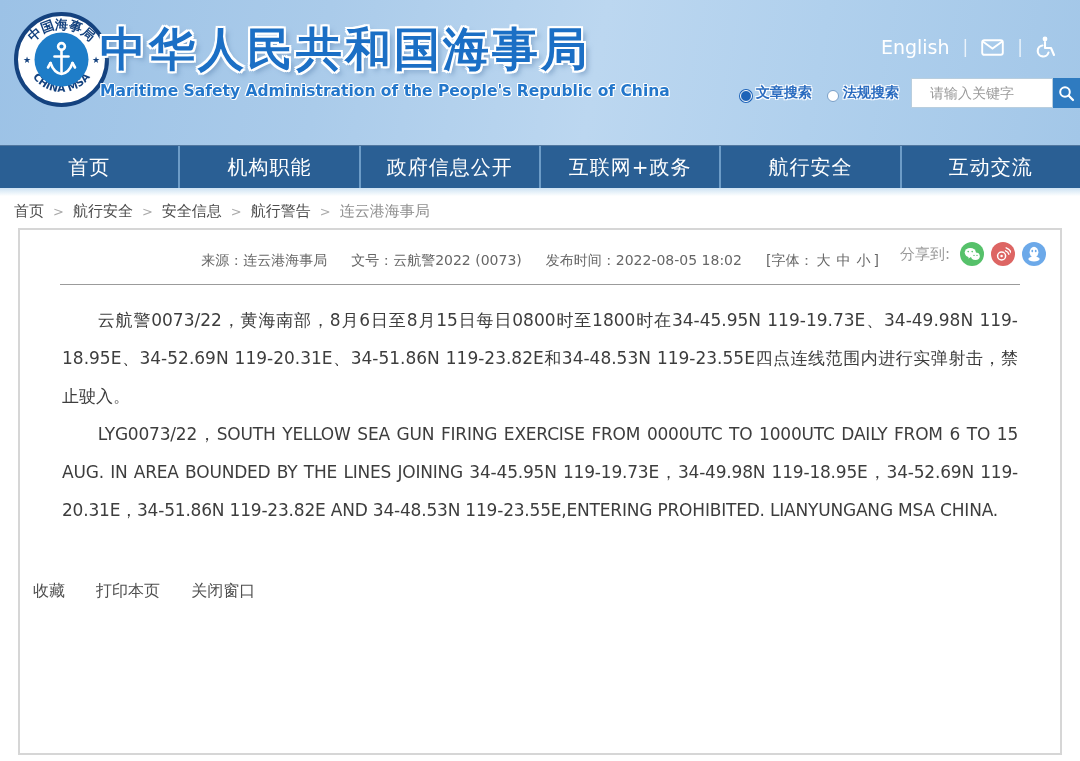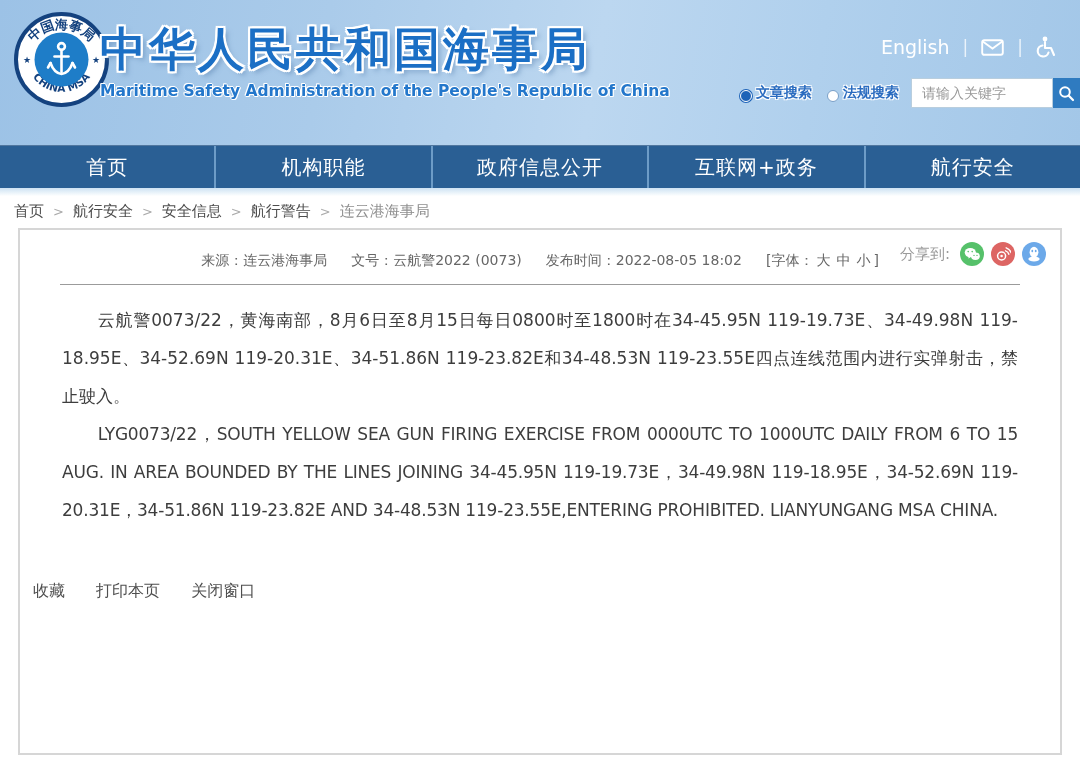--- a/index.html
+++ b/index.html
@@ -32,21 +32,21 @@
   .search-row{ position:absolute; top:78px; right:0; display:flex; align-items:center; }
   .radio-group{ display:flex; align-items:center; gap:15px; margin-right:12px; }
   .radio{
     display:flex; align-items:flex-end; gap:4px; cursor:pointer;
     font-size:14px; font-weight:bold; color:#2a6cc0;
     text-shadow:1px 1px 0 rgba(255,255,255,.95),-1px -1px 0 rgba(255,255,255,.95),1px -1px 0 rgba(255,255,255,.95),-1px 1px 0 rgba(255,255,255,.95);
   }
   .radio-dot{ width:12px; height:12px; border-radius:50%; background:#fff; border:1px solid #7aa0c8; }
   .radio-dot.selected{ background:#1e63b8; border:1px solid #fff; box-shadow:0 0 0 1px #1e63b8; }
   .search-input{
-    width:142px; height:30px; border:1px solid #b9cede; padding:0 10px; font-size:14px; color:#333; outline:none;
+    width:142px; height:30px; border:1px solid #b9cede; padding:0 18px; font-size:14px; color:#333; outline:none;
     font-family:"DejaVu Sans","Liberation Sans",sans-serif;
   }
   .search-input::placeholder{ color:#999; }
   .search-btn{ width:27px; height:30px; background:#2f7bc0; border:none; display:flex; align-items:center; justify-content:center; cursor:pointer; padding:0; }
 
   
   .main-nav{ display:flex; height:43px; background:#2a5f94; border-top:1px solid #51779f; }
   .nav-item{
     flex:1; display:flex; align-items:center; justify-content:center;
     color:#fff; font-size:20px; cursor:pointer; letter-spacing:1px;
@@ -158,20 +158,21 @@
     </button>
   </div>
 </header>
 
 <nav class="main-nav">
   <div class="nav-item">首页</div>
   <div class="nav-item">机构职能</div>
   <div class="nav-item">政府信息公开</div>
   <div class="nav-item">互联网+政务</div>
   <div class="nav-item">航行安全</div>
+  <div class="nav-item">互动交流</div>
 </nav>
 <div class="nav-strip"></div>
 
 <div class="breadcrumb">
   <a class="crumb">首页</a>
   <span class="crumb-sep">&gt;</span>
   <a class="crumb">航行安全</a>
   <span class="crumb-sep">&gt;</span>
   <a class="crumb">安全信息</a>
   <span class="crumb-sep">&gt;</span>

